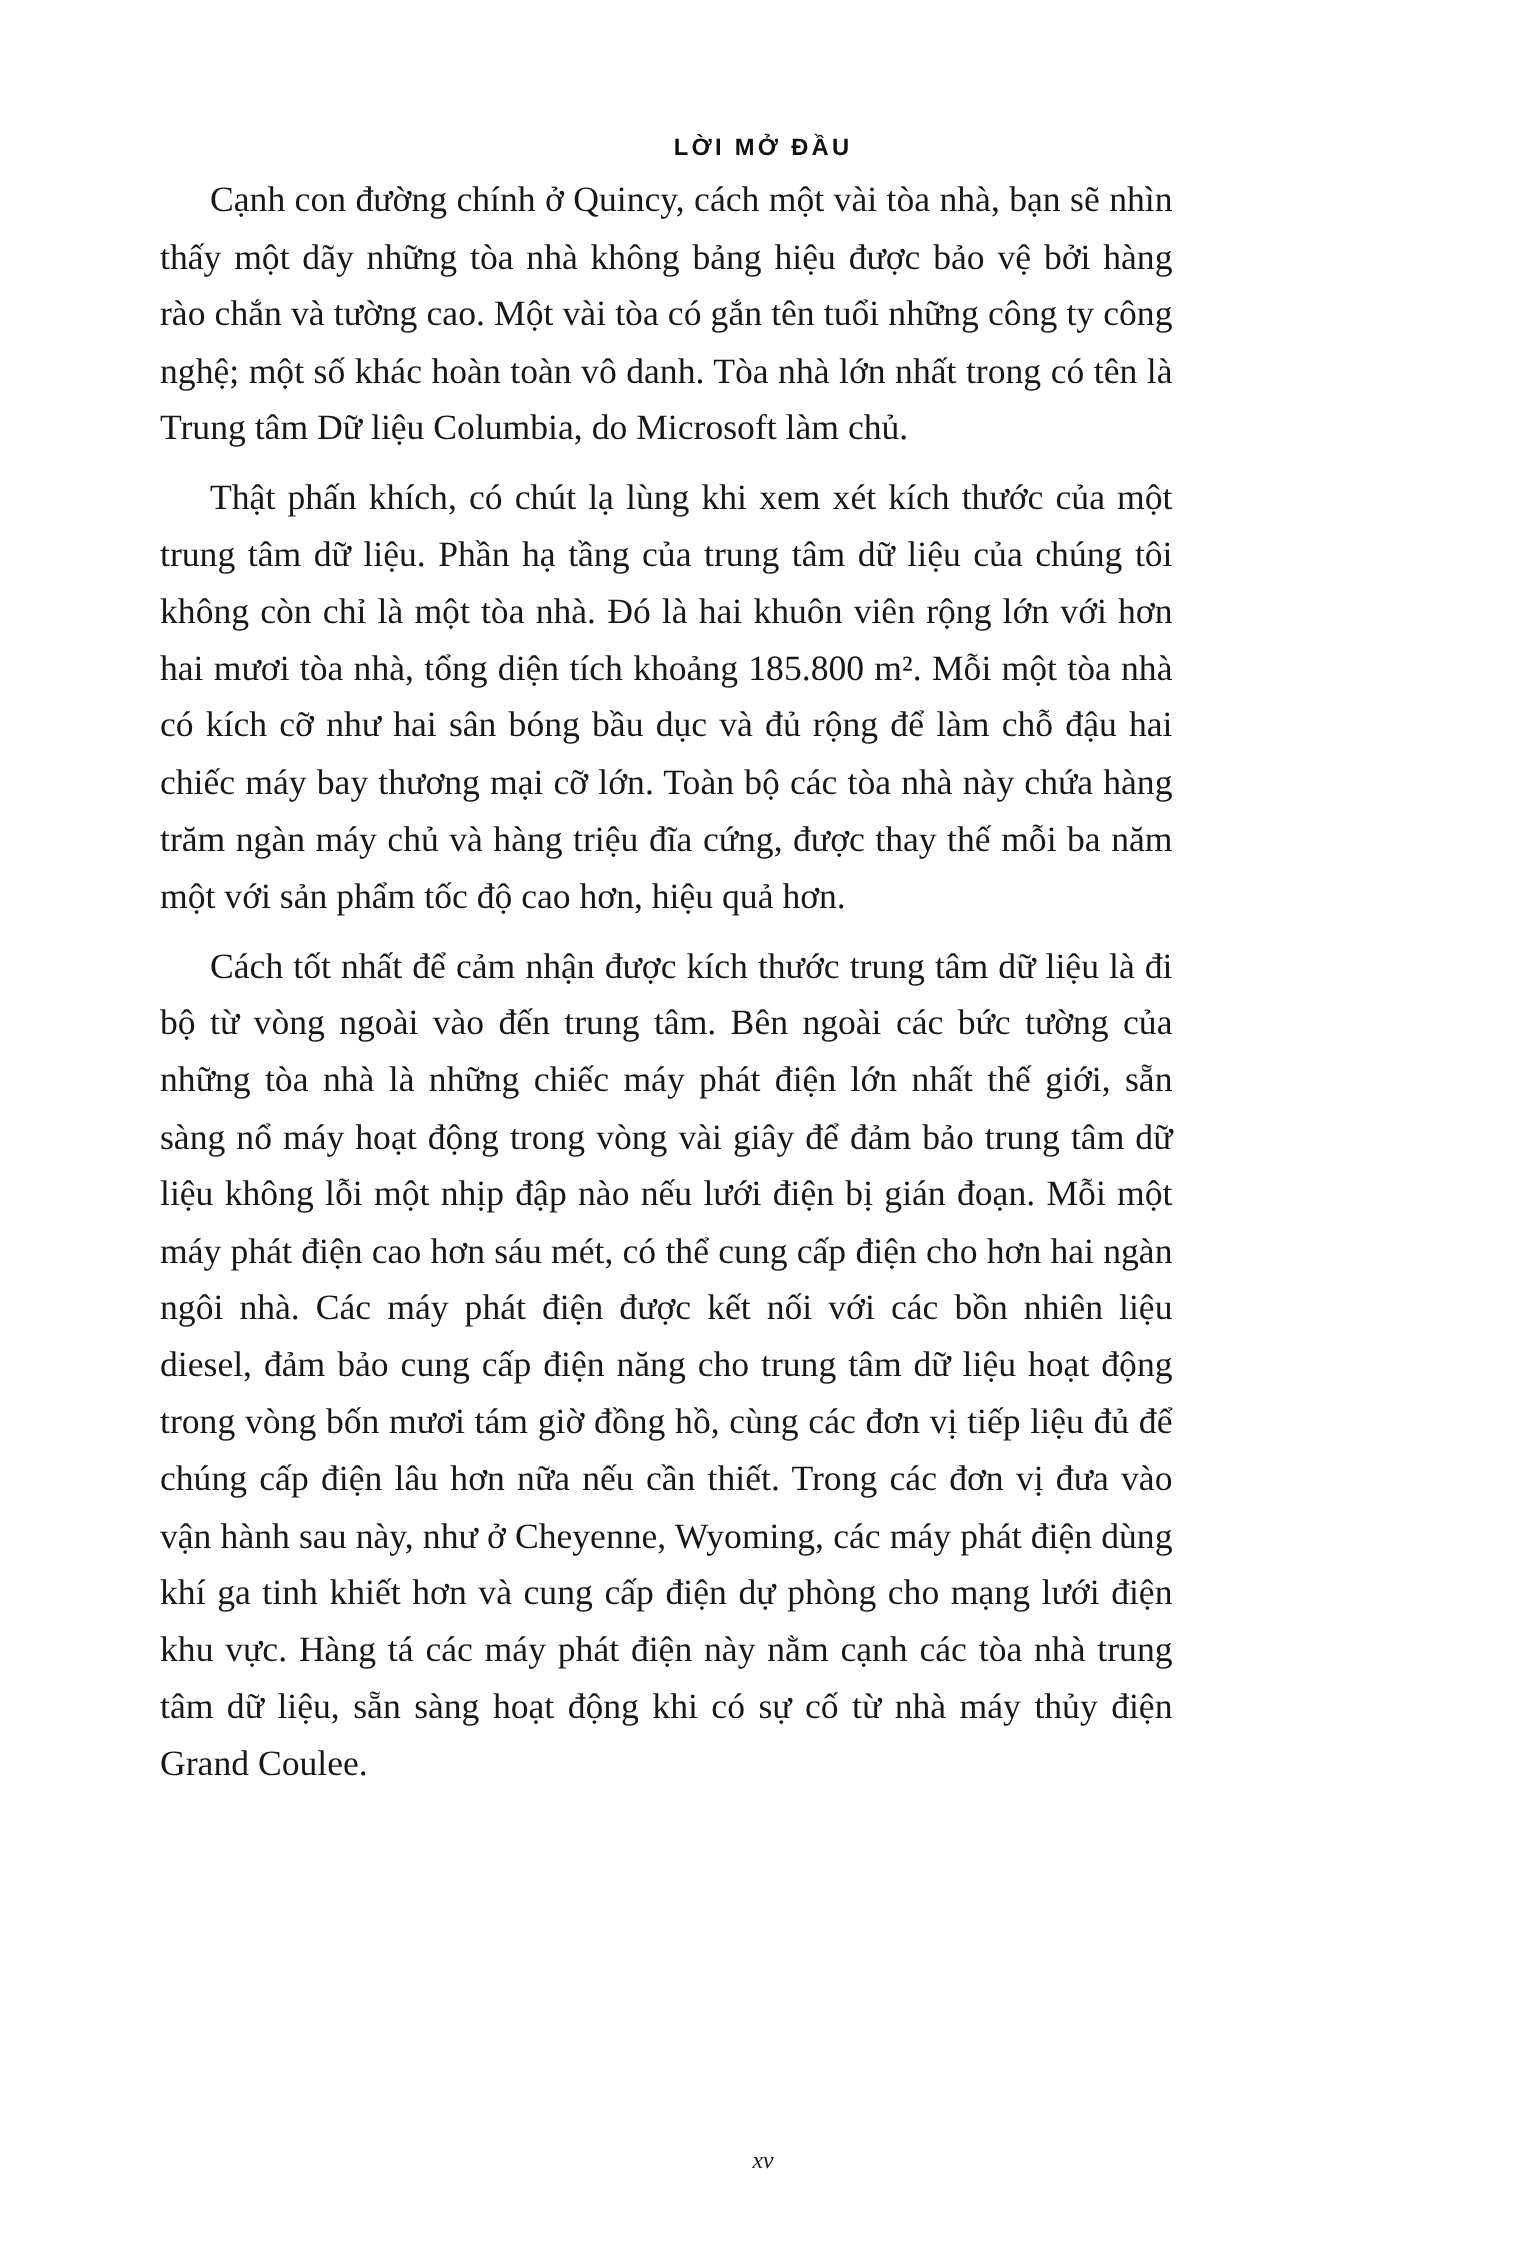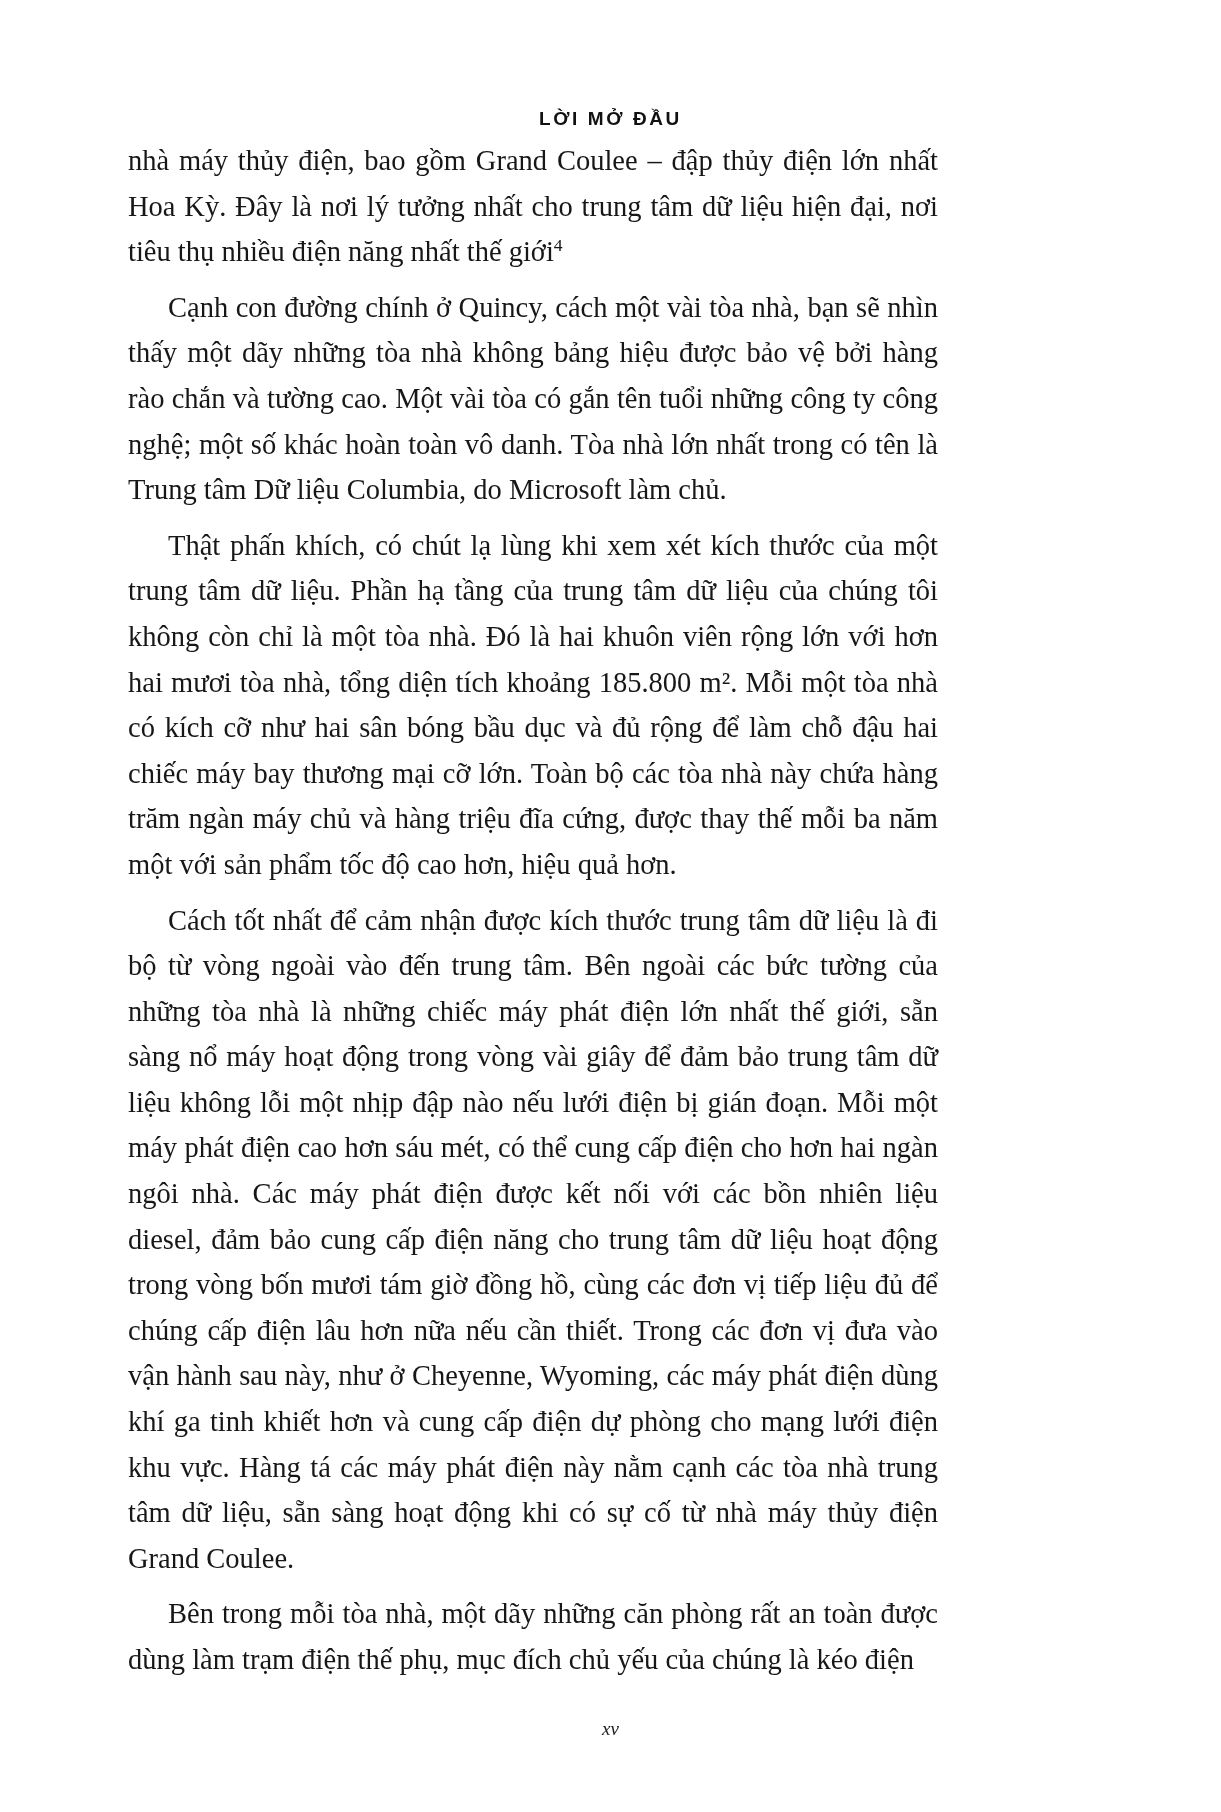--- a/index.html
+++ b/index.html
@@ -75,27 +75,25 @@
 </style>
 </head>
 <body>
 
 <div class="page">
 
   <div class="running-head">LỜI MỞ ĐẦU</div>
 
   <div class="content">
 
-    <p><span>nhà máy thủy điện, bao gồm Grand Coulee – đập thủy điện lớn nhất Hoa Kỳ. Đây là nơi lý tưởng nhất cho trung tâm dữ liệu hiện đại, nơi tiêu thụ nhiều điện năng nhất thế giới</span><sup>4</sup><span></span></p>
 
     <p class="indent"><span>Cạnh con đường chính ở Quincy, cách một vài tòa nhà, bạn sẽ nhìn thấy một dãy những tòa nhà không bảng hiệu được bảo vệ bởi hàng rào chắn và tường cao. Một vài tòa có gắn tên tuổi những công ty công nghệ; một số khác hoàn toàn vô danh. Tòa nhà lớn nhất trong có tên là Trung tâm Dữ liệu Columbia, do Microsoft làm chủ.</span></p>
 
     <p class="indent"><span>Thật phấn khích, có chút lạ lùng khi xem xét kích thước của một trung tâm dữ liệu. Phần hạ tầng của trung tâm dữ liệu của chúng tôi không còn chỉ là một tòa nhà. Đó là hai khuôn viên rộng lớn với hơn hai mươi tòa nhà, tổng diện tích khoảng 185.800 m². Mỗi một tòa nhà có kích cỡ như hai sân bóng bầu dục và đủ rộng để làm chỗ đậu hai chiếc máy bay thương mại cỡ lớn. Toàn bộ các tòa nhà này chứa hàng trăm ngàn máy chủ và hàng triệu đĩa cứng, được thay thế mỗi ba năm một với sản phẩm tốc độ cao hơn, hiệu quả hơn.</span></p>
 
     <p class="indent"><span>Cách tốt nhất để cảm nhận được kích thước trung tâm dữ liệu là đi bộ từ vòng ngoài vào đến trung tâm. Bên ngoài các bức tường của những tòa nhà là những chiếc máy phát điện lớn nhất thế giới, sẵn sàng nổ máy hoạt động trong vòng vài giây để đảm bảo trung tâm dữ liệu không lỗi một nhịp đập nào nếu lưới điện bị gián đoạn. Mỗi một máy phát điện cao hơn sáu mét, có thể cung cấp điện cho hơn hai ngàn ngôi nhà. Các máy phát điện được kết nối với các bồn nhiên liệu diesel, đảm bảo cung cấp điện năng cho trung tâm dữ liệu hoạt động trong vòng bốn mươi tám giờ đồng hồ, cùng các đơn vị tiếp liệu đủ để chúng cấp điện lâu hơn nữa nếu cần thiết. Trong các đơn vị đưa vào vận hành sau này, như ở Cheyenne, Wyoming, các máy phát điện dùng khí ga tinh khiết hơn và cung cấp điện dự phòng cho mạng lưới điện khu vực. Hàng tá các máy phát điện này nằm cạnh các tòa nhà trung tâm dữ liệu, sẵn sàng hoạt động khi có sự cố từ nhà máy thủy điện Grand Coulee.</span></p>
 
-    <p class="indent"><span>Bên trong mỗi tòa nhà, một dãy những căn phòng rất an toàn được dùng làm trạm điện thế phụ, mục đích chủ yếu của chúng là kéo điện</span></p>
 
   </div>
 
   <div class="folio">xv</div>
 
 </div>
 
 </body></html>

